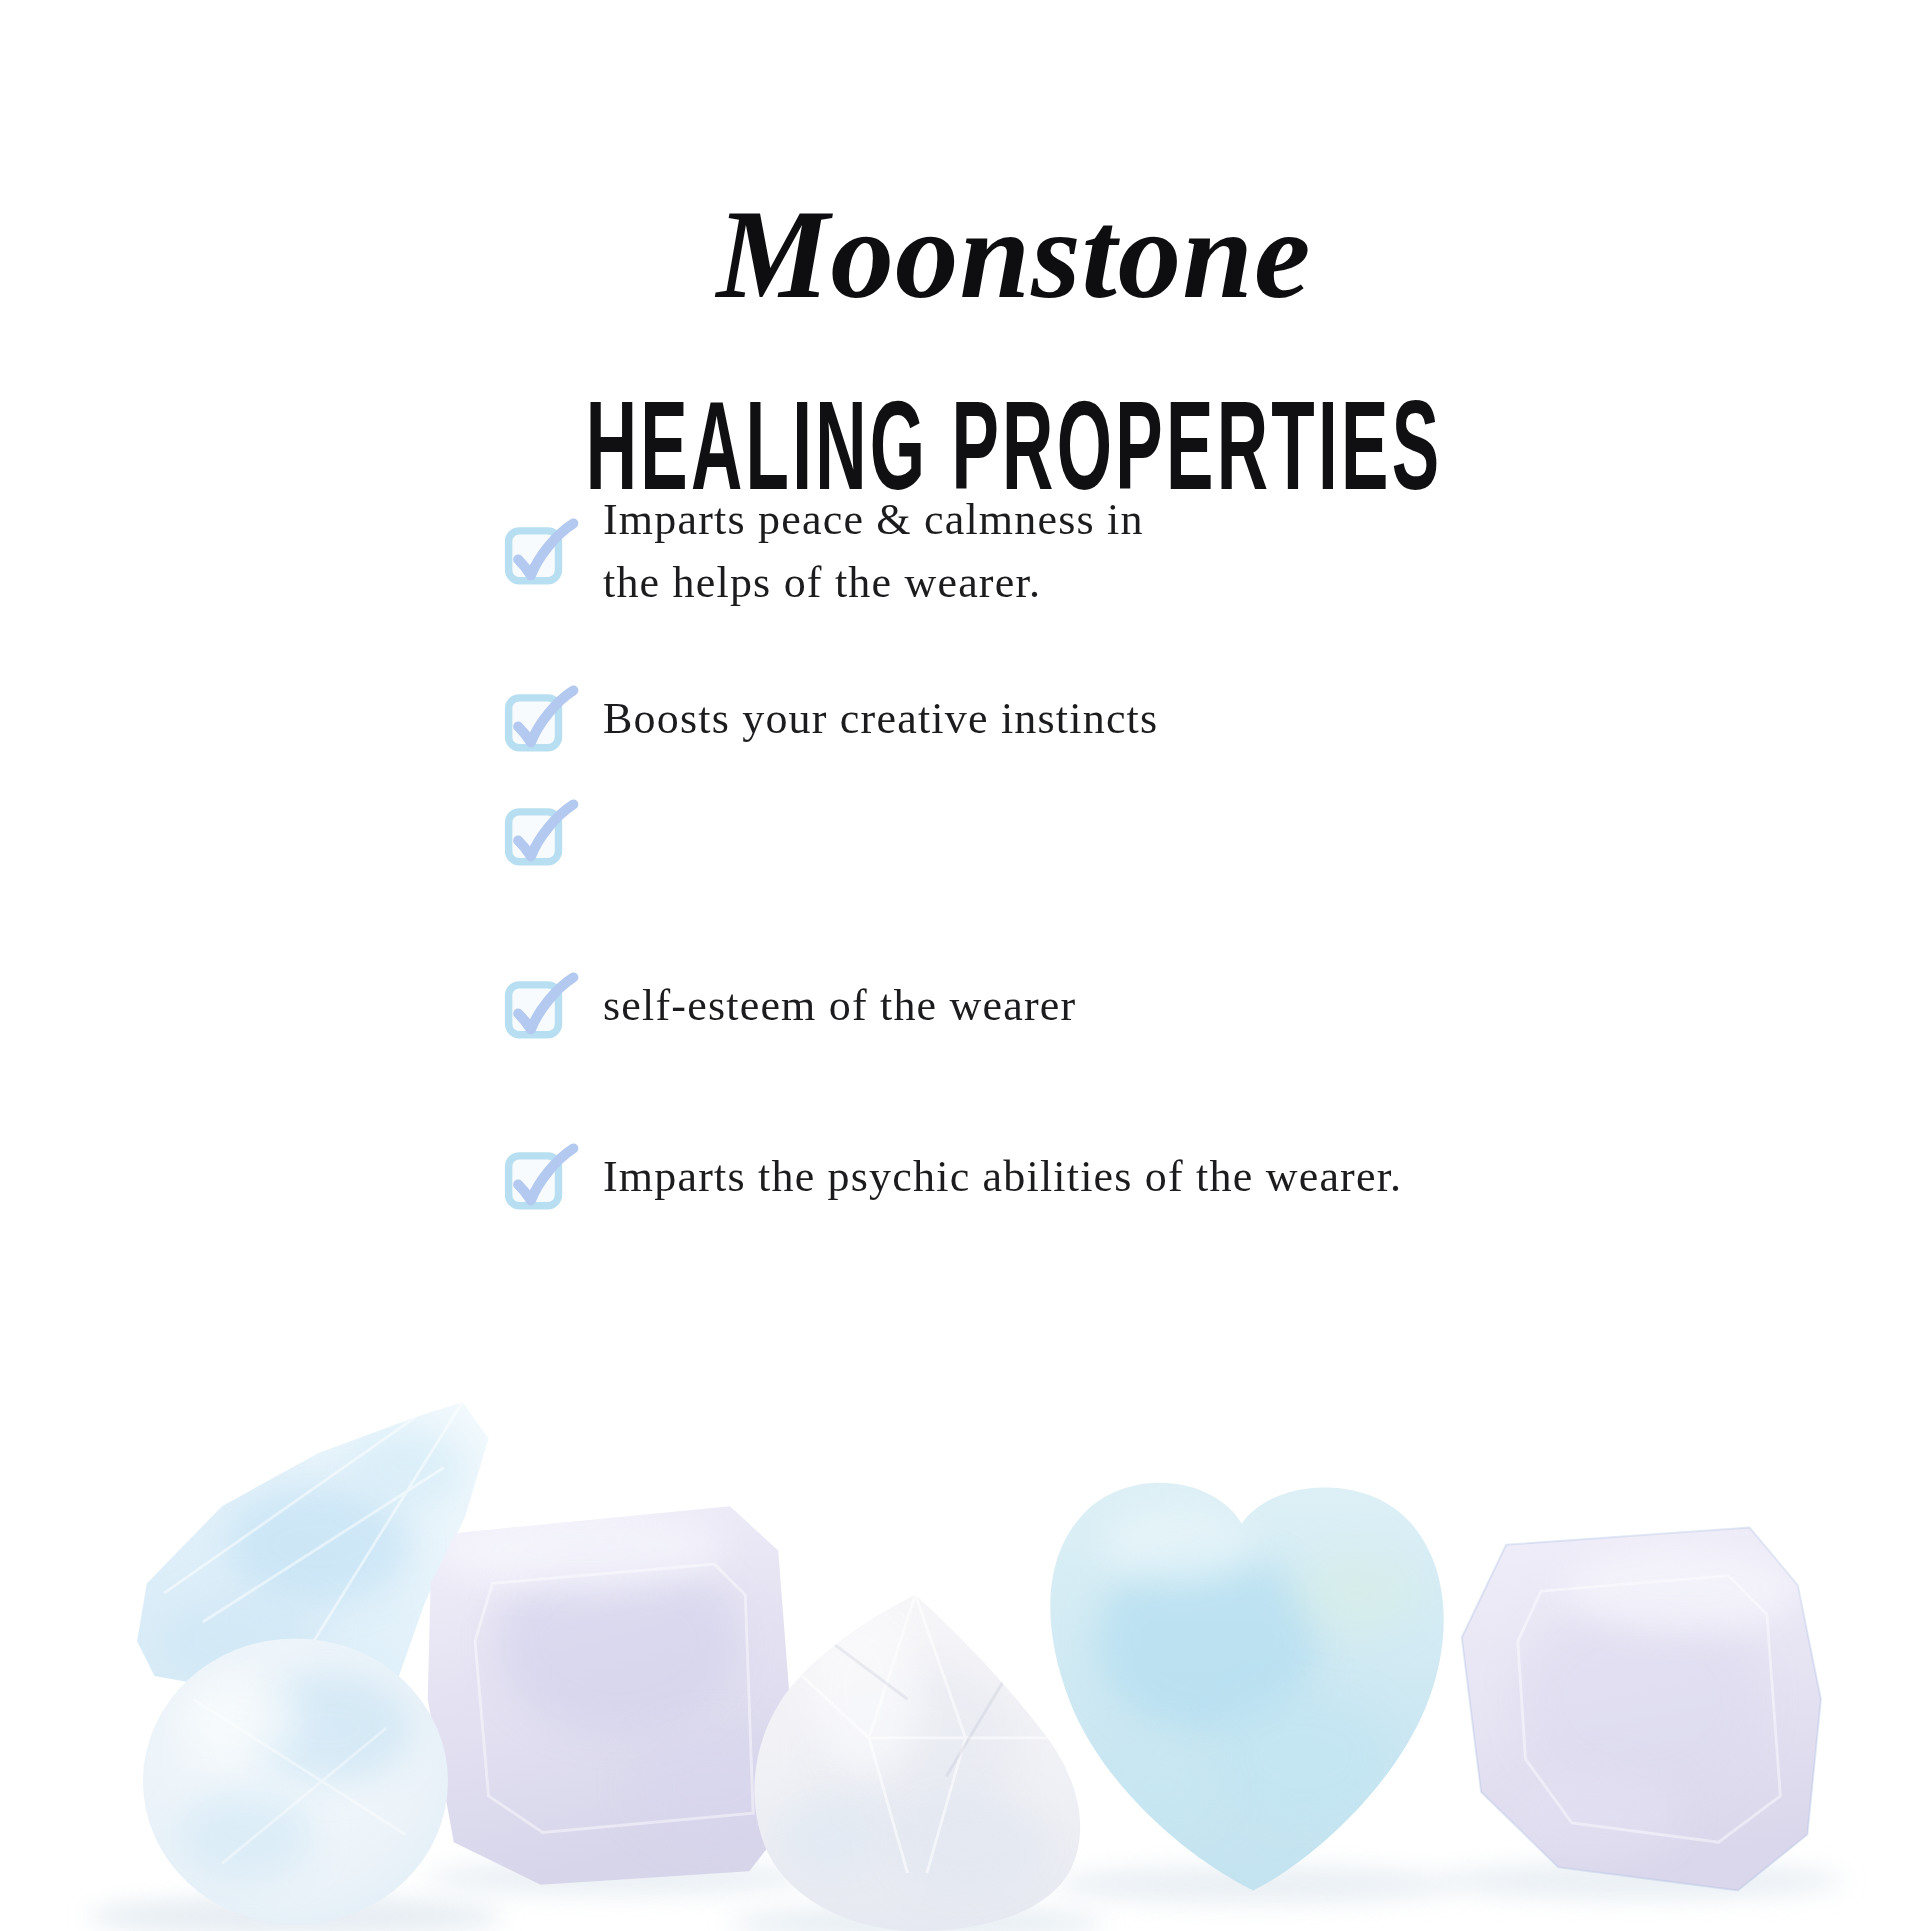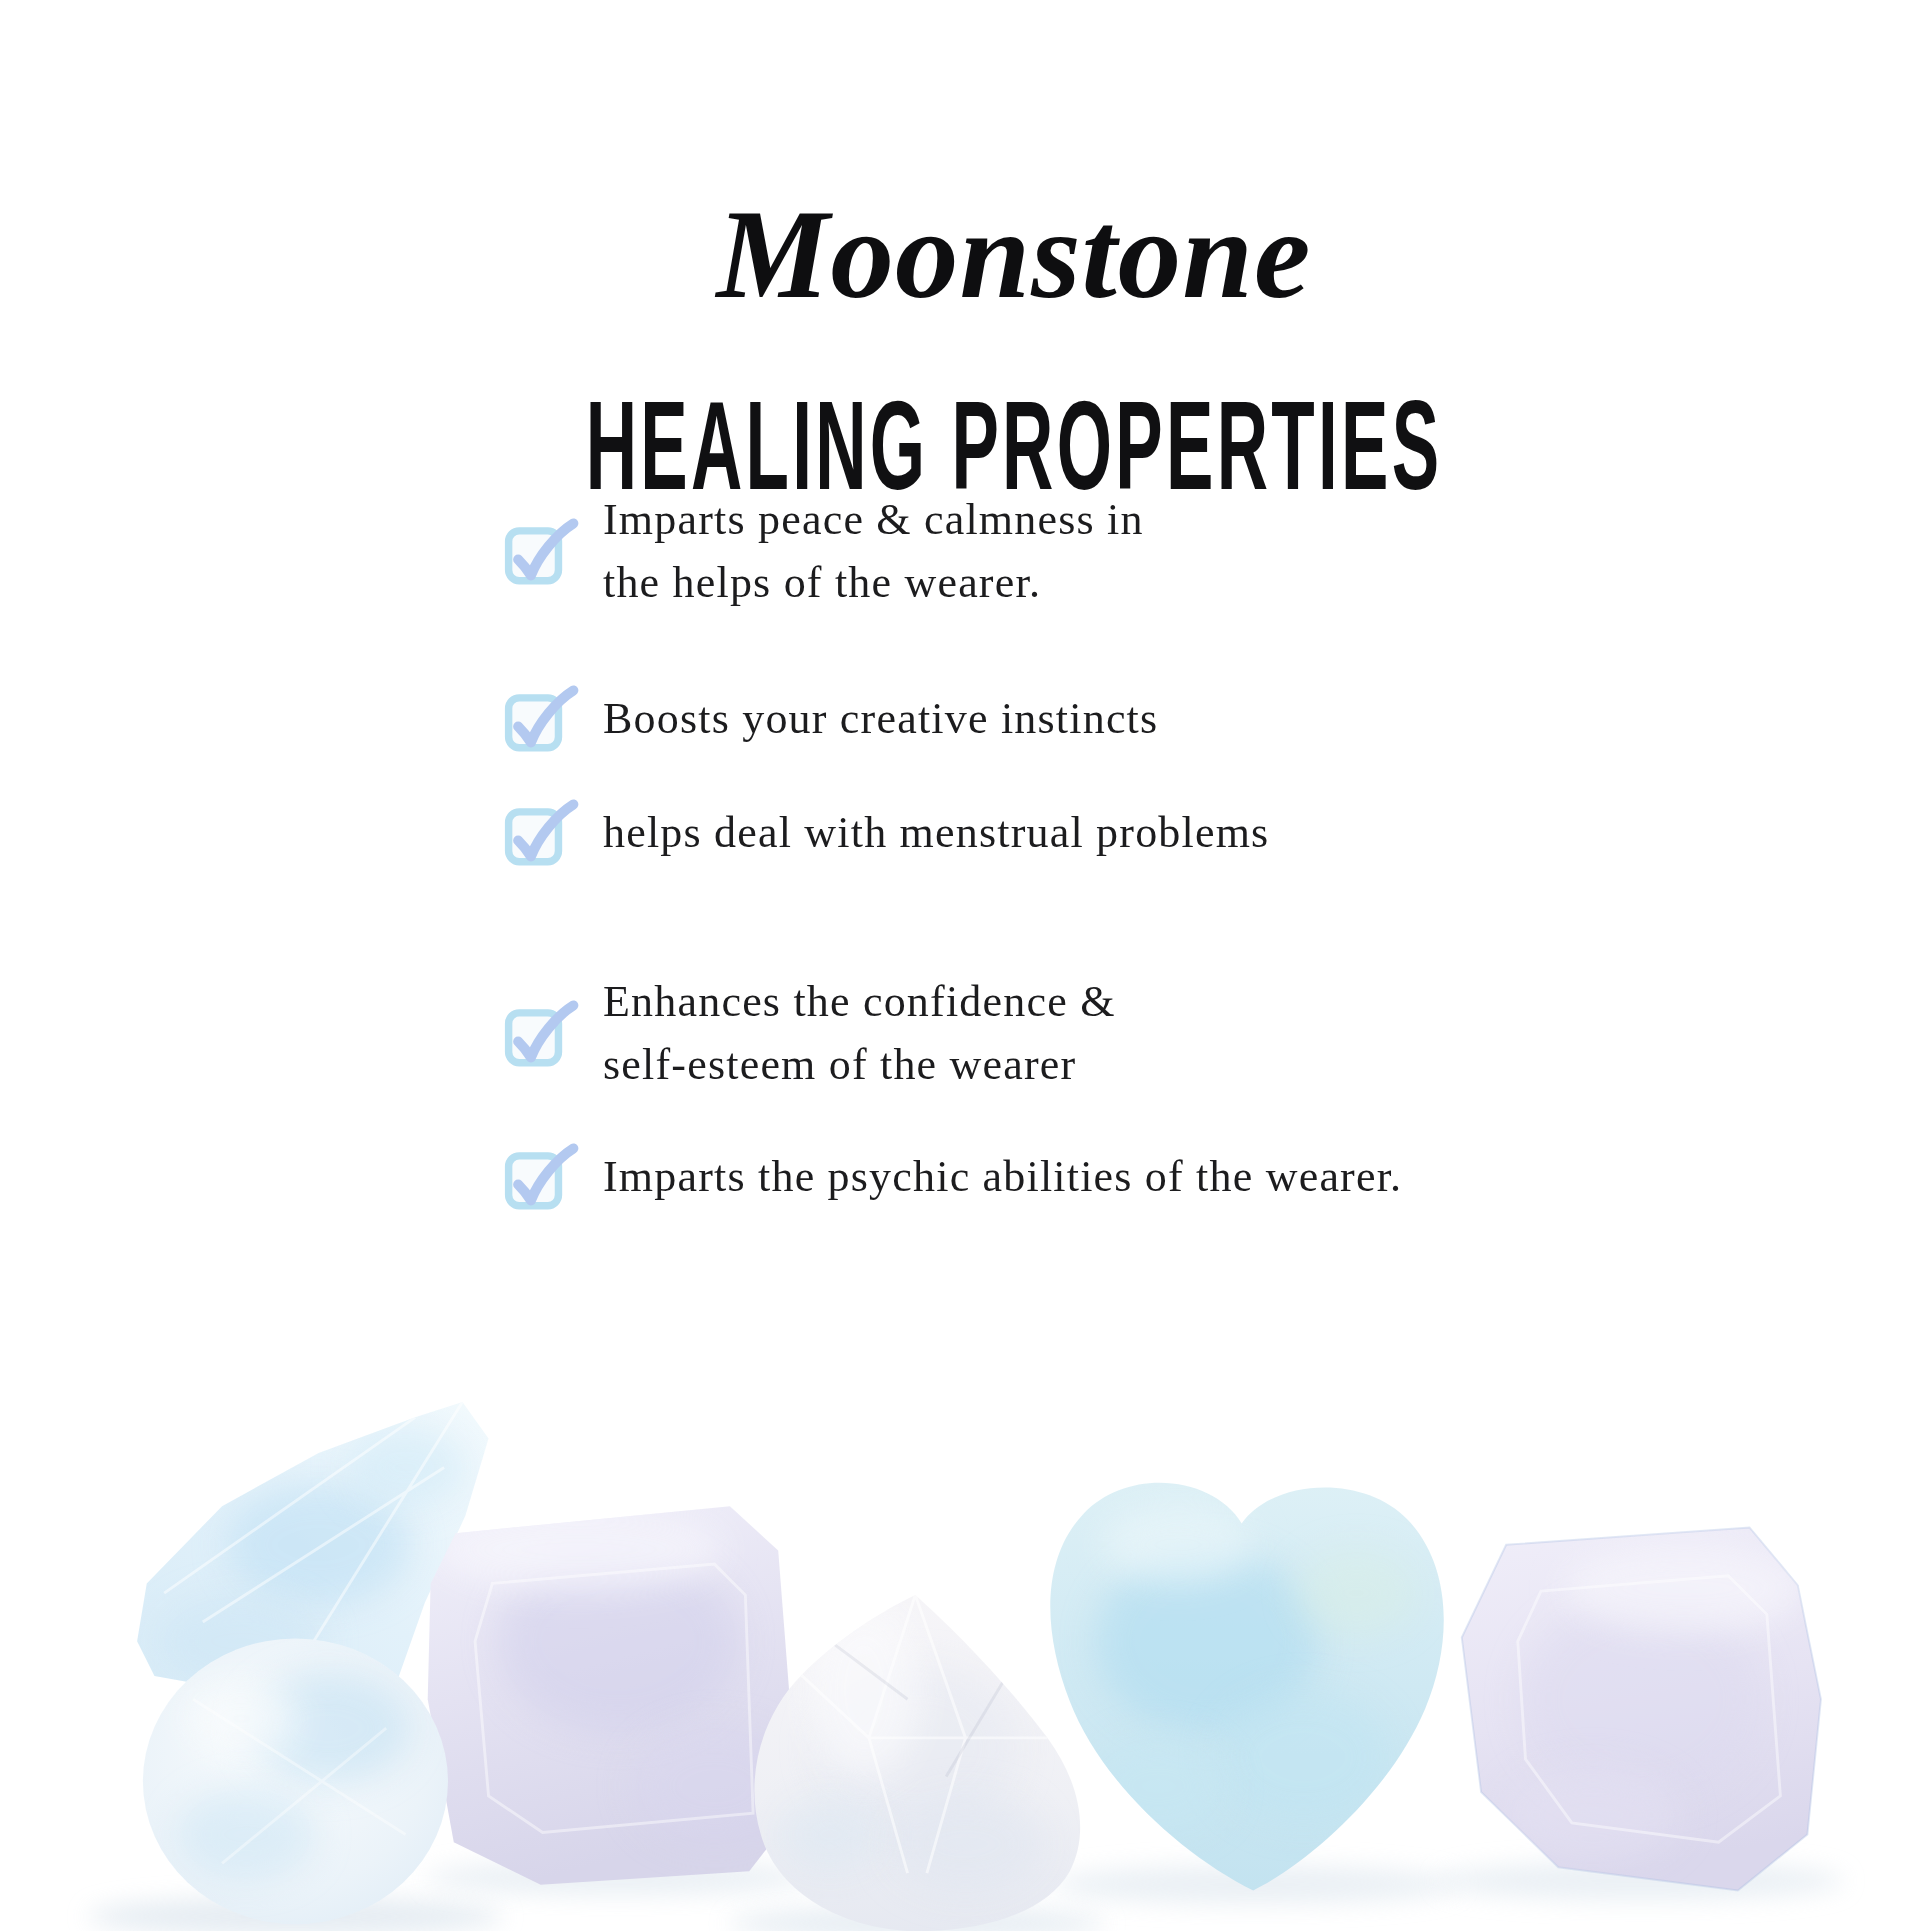--- a/index.html
+++ b/index.html
@@ -94,31 +94,29 @@
       <div class="line">Boosts your creative instincts</div>
     </div>
   </div>
 
   <div class="item item-3">
     <svg class="cb" width="77" height="70" viewBox="0 0 72 66">
       <rect class="cb-box" x="5" y="14" width="47" height="47" rx="10" stroke="#b7dff1"></rect>
       <path class="cb-check" d="M14 41 C19 46 23 51 26 56 C33 38 50 17 66 7" stroke="#b3c9f0"></path>
     </svg>
     <div class="txt">
-      <div class="line">helps deal with menstrual problems</div>
     </div>
   </div>
 
   <div class="item item-4">
     <svg class="cb" width="77" height="70" viewBox="0 0 72 66">
       <rect class="cb-box" x="5" y="14" width="47" height="47" rx="10" stroke="#b7dff1"></rect>
       <path class="cb-check" d="M14 41 C19 46 23 51 26 56 C33 38 50 17 66 7" stroke="#b3c9f0"></path>
     </svg>
     <div class="txt">
-      <div class="line">Enhances the confidence &amp;</div>
       <div class="line">self-esteem of the wearer</div>
     </div>
   </div>
 
   <div class="item item-5">
     <svg class="cb" width="77" height="70" viewBox="0 0 72 66">
       <rect class="cb-box" x="5" y="14" width="47" height="47" rx="10" stroke="#b7dff1"></rect>
       <path class="cb-check" d="M14 41 C19 46 23 51 26 56 C33 38 50 17 66 7" stroke="#b3c9f0"></path>
     </svg>
     <div class="txt">

